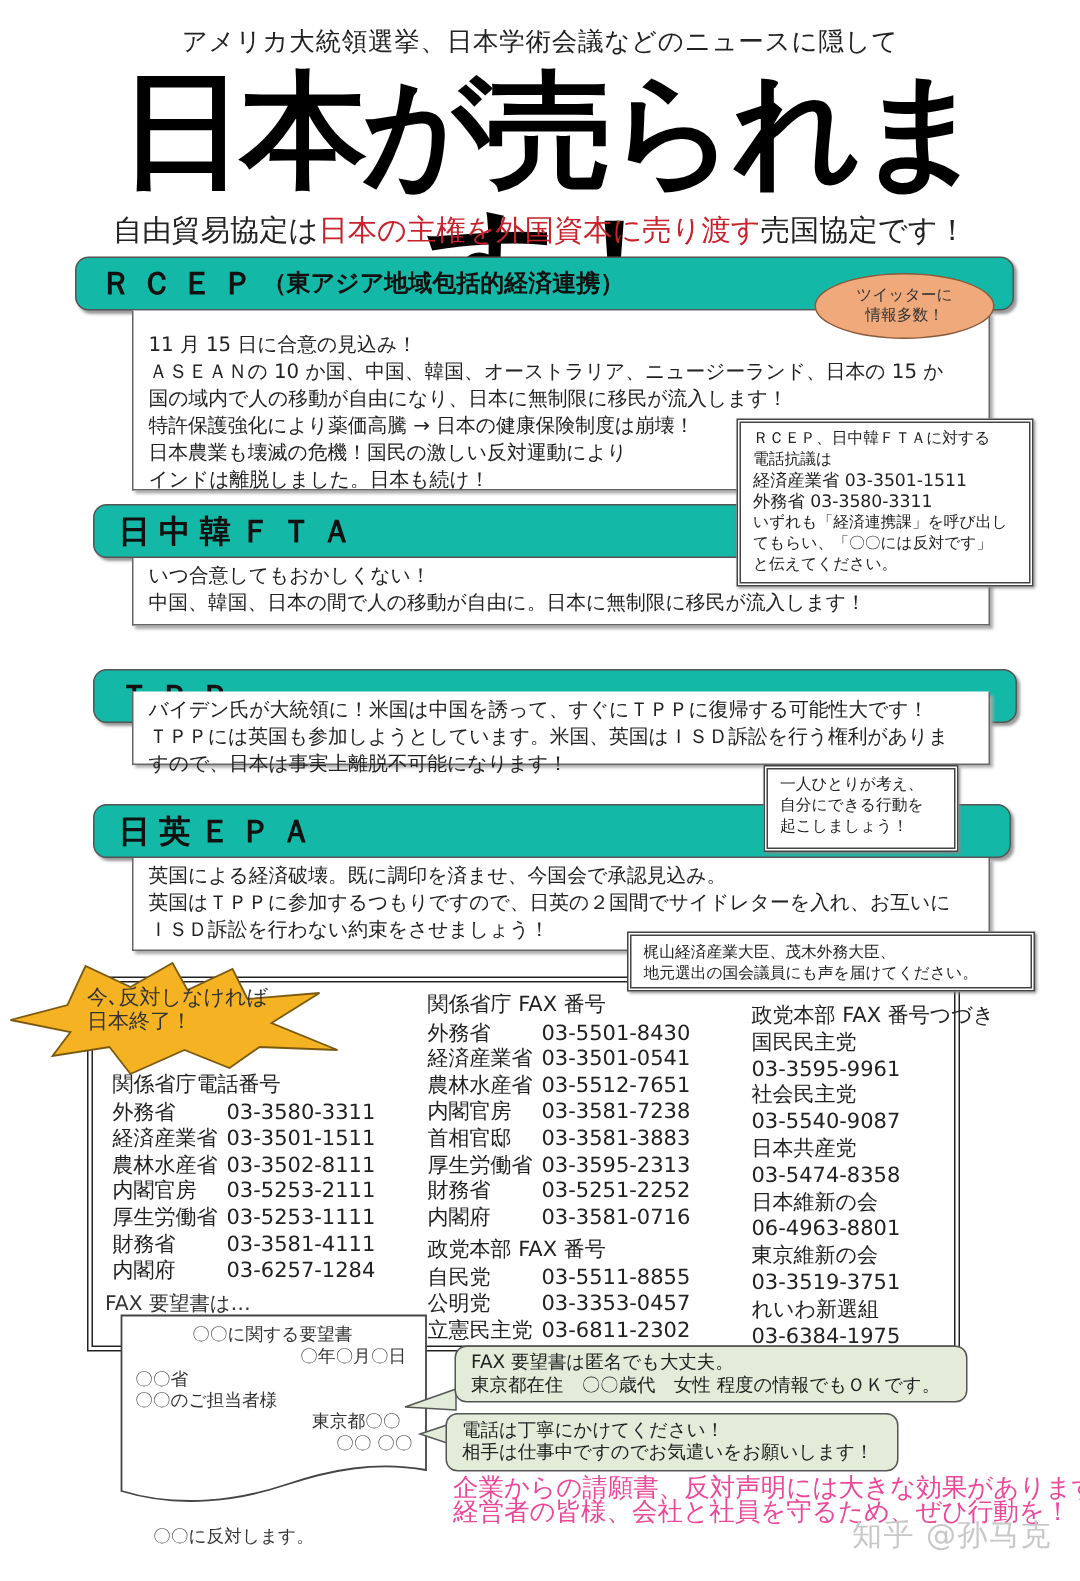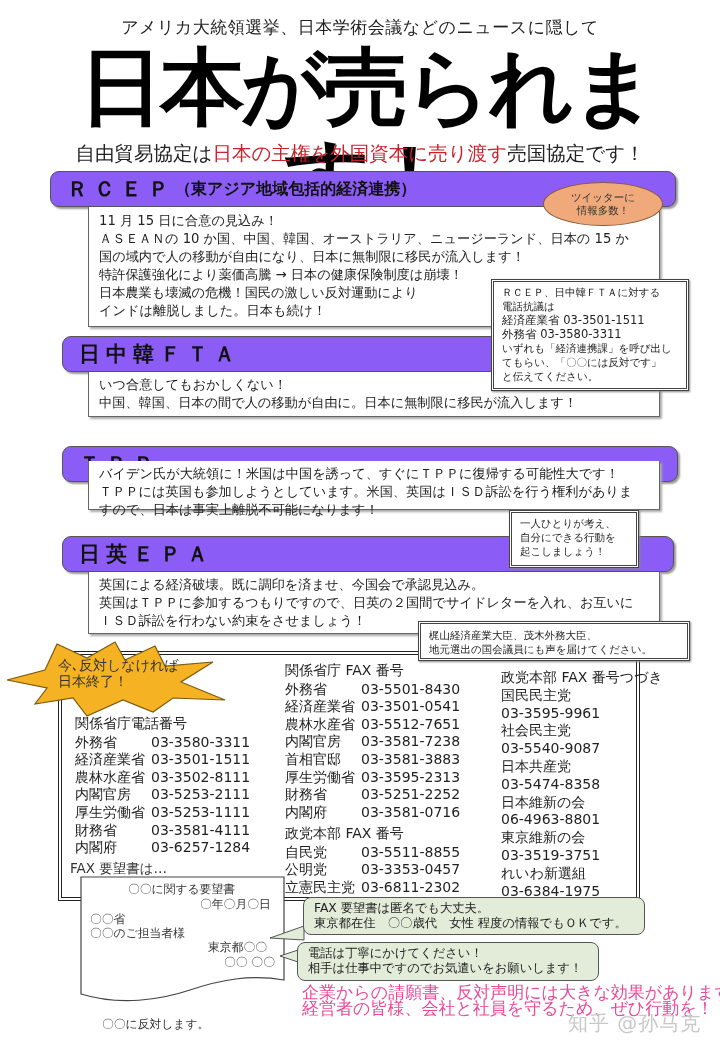--- a/index.html
+++ b/index.html
@@ -5,21 +5,21 @@
   * { box-sizing: border-box; margin: 0; padding: 0; }
   html, body { width: 720px; height: 1054px; background: #ffffff; overflow: hidden; }
   body { position: relative; font-family: "DejaVu Sans", "Liberation Sans", sans-serif; color: #222; }
   .abs { position: absolute; }
 
   .kicker { left: 0; top: 16px; width: 720px; text-align: center; font-size: 17px; color: #222; letter-spacing: 0.5px; }
   .headline { left: 22px; top: 42px; width: 690px; text-align: center; font-size: 84px; font-weight: bold; color: #000; letter-spacing: -3px; line-height: 90px; font-family: "DejaVu Sans", sans-serif; }
   .subhead { left: 0; top: 140px; width: 720px; text-align: center; font-size: 19.5px; color: #222; }
   .subhead .red { color: #c8232c; }
 
-  .sec-head { background: #8b5cf6; border: 1.5px solid #555; border-radius: 9px; box-shadow: 2px 2px 2px #999; height: 36px; display: flex; align-items: center; padding-left: 16px; font-weight: bold; color: #111; }
+  .sec-head { background: #14b8a6; border: 1.5px solid #555; border-radius: 9px; box-shadow: 2px 2px 2px #999; height: 36px; display: flex; align-items: center; padding-left: 16px; font-weight: bold; color: #111; }
   .sec-head .big { font-size: 21px; letter-spacing: 6px; }
   .sec-head .small { font-size: 16px; letter-spacing: 0; }
   .sec-body { border: 1.2px solid #666; border-top: none; background: #fff; box-shadow: 2px 2px 2px #aaa; padding: 4px 10px; font-size: 13.2px; line-height: 18px; color: #222; }
   .sec-body div { white-space: nowrap; }
 
   .oval { left: 543px; top: 182px; width: 120px; height: 44px; background: #f0a97a; border: 1.2px solid #8a5a3a; border-radius: 50%; font-size: 10.5px; line-height: 13px; text-align: center; display: flex; flex-direction: column; justify-content: center; color: #333; }
 
   .note { background: #fff; border: 3px double #444; box-shadow: 1px 1px 2px #888; font-size: 10.5px; line-height: 14px; padding: 3px 8px; color: #222; }
   .note div { white-space: nowrap; }
 
@@ -50,21 +50,21 @@
 <div class="abs kicker">アメリカ大統領選挙、日本学術会議などのニュースに隠して</div>
 <div class="abs headline">日本が売られます！</div>
 <div class="abs subhead">
   <span>自由貿易協定は</span><span class="red">日本の主権を外国資本に売り渡す</span><span>売国協定です！</span>
 </div>
 
 <div class="abs sec-head" style="left:50px; top:171px; width:626px;">
   <span class="big">ＲＣＥＰ</span>
   <span class="small">（東アジア地域包括的経済連携）</span>
 </div>
-<div class="abs sec-body" style="left:88px; top:207px; width:572px; height:120px; padding-top:5px;">
+<div class="abs sec-body" style="left:88px; top:207px; width:572px; height:120px; padding-top:15px;">
   <div>11 月 15 日に合意の見込み！</div>
   <div>ＡＳＥＡＮの 10 か国、中国、韓国、オーストラリア、ニュージーランド、日本の 15 か</div>
   <div>国の域内で人の移動が自由になり、日本に無制限に移民が流入します！</div>
   <div>特許保護強化により薬価高騰 → 日本の健康保険制度は崩壊！</div>
   <div>日本農業も壊滅の危機！国民の激しい反対運動により</div>
   <div>インドは離脱しました。日本も続け！</div>
 </div>
 
 <div class="abs oval">
   <div>ツイッターに</div>

